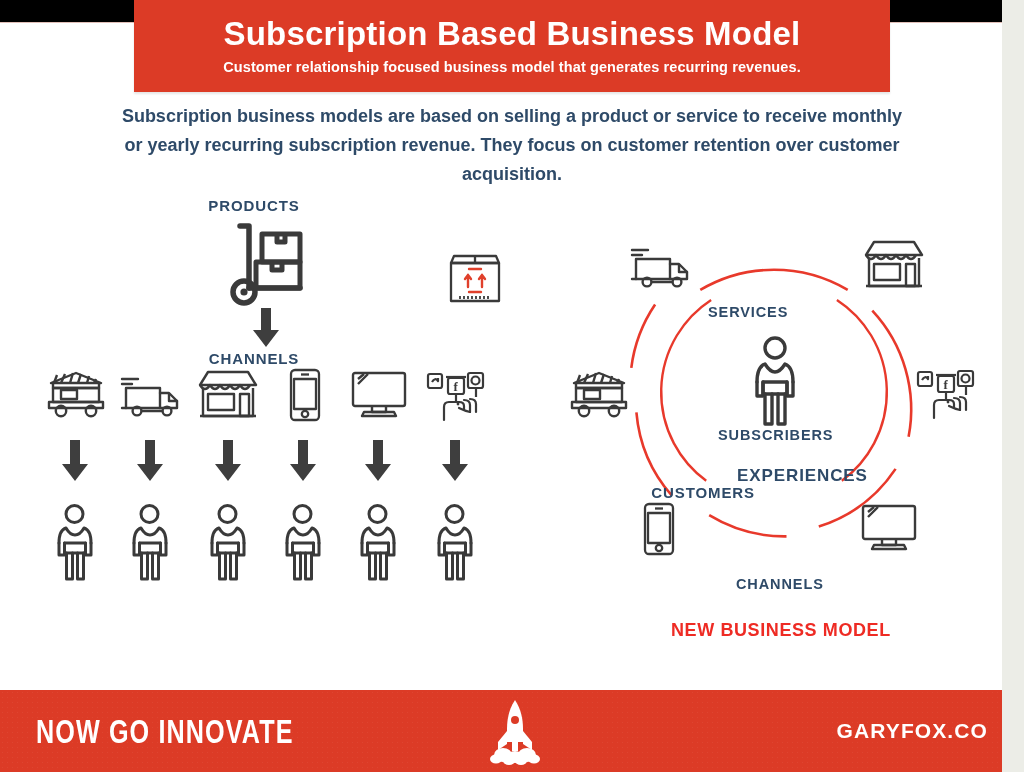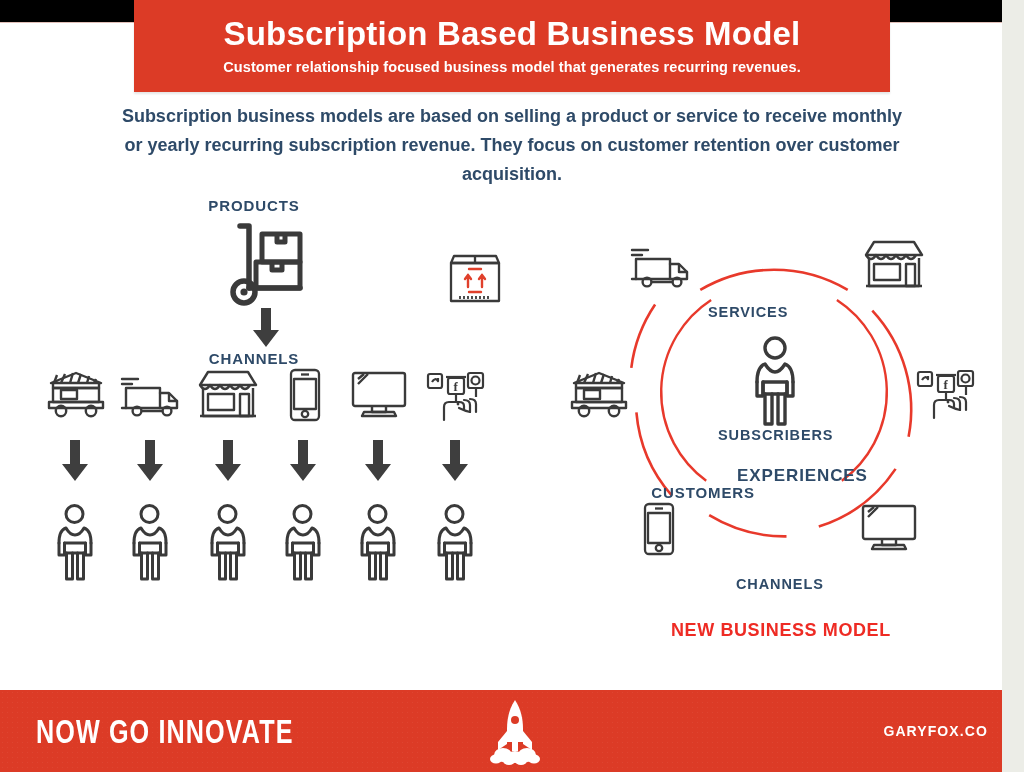--- a/index.html
+++ b/index.html
@@ -87,21 +87,21 @@
     background-size:5px 5px;
   }
   .footer .ngi{
     position:absolute;left:36px;top:50%;transform:translateY(-50%);
     color:#fff;font-size:34px;font-weight:bold;letter-spacing:1.5px;
     font-family:"Liberation Sans Narrow","Liberation Sans",sans-serif;
     transform:translateY(-50%) scaleX(.74);transform-origin:left center;
   }
   .footer .site{
     position:absolute;right:36px;top:50%;transform:translateY(-50%);
-    color:#fff;font-size:14px;font-weight:bold;letter-spacing:1.1px;
+    color:#fff;font-size:21px;font-weight:bold;letter-spacing:1.1px;
   }
   .footer .rocket{position:absolute;left:484px;top:8px;width:62px;height:66px;}
 
   svg{display:block;overflow:visible;}
 </style>
 </head>
 <body>
 
 <div id="stage">
 

